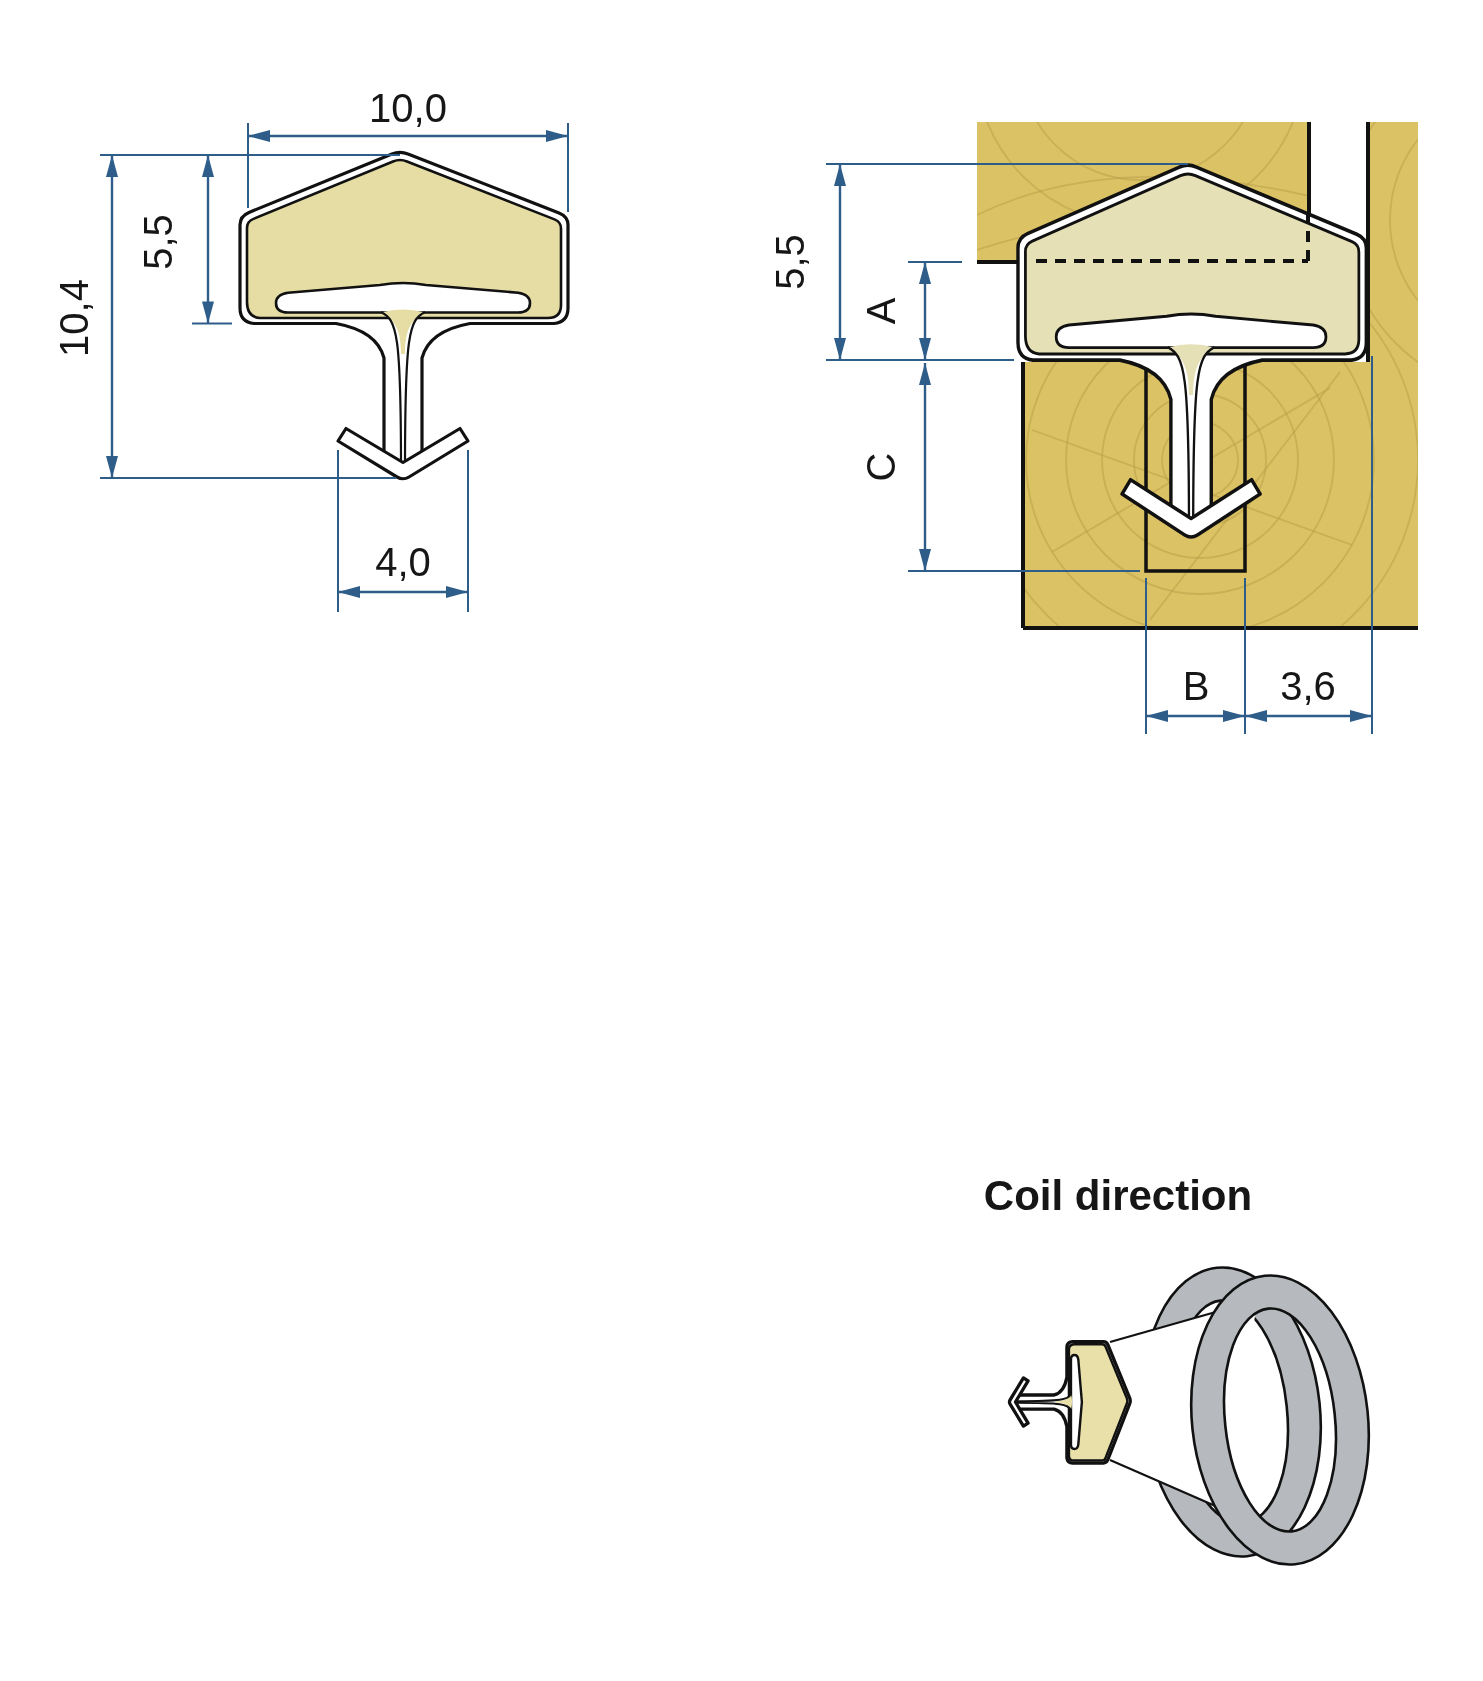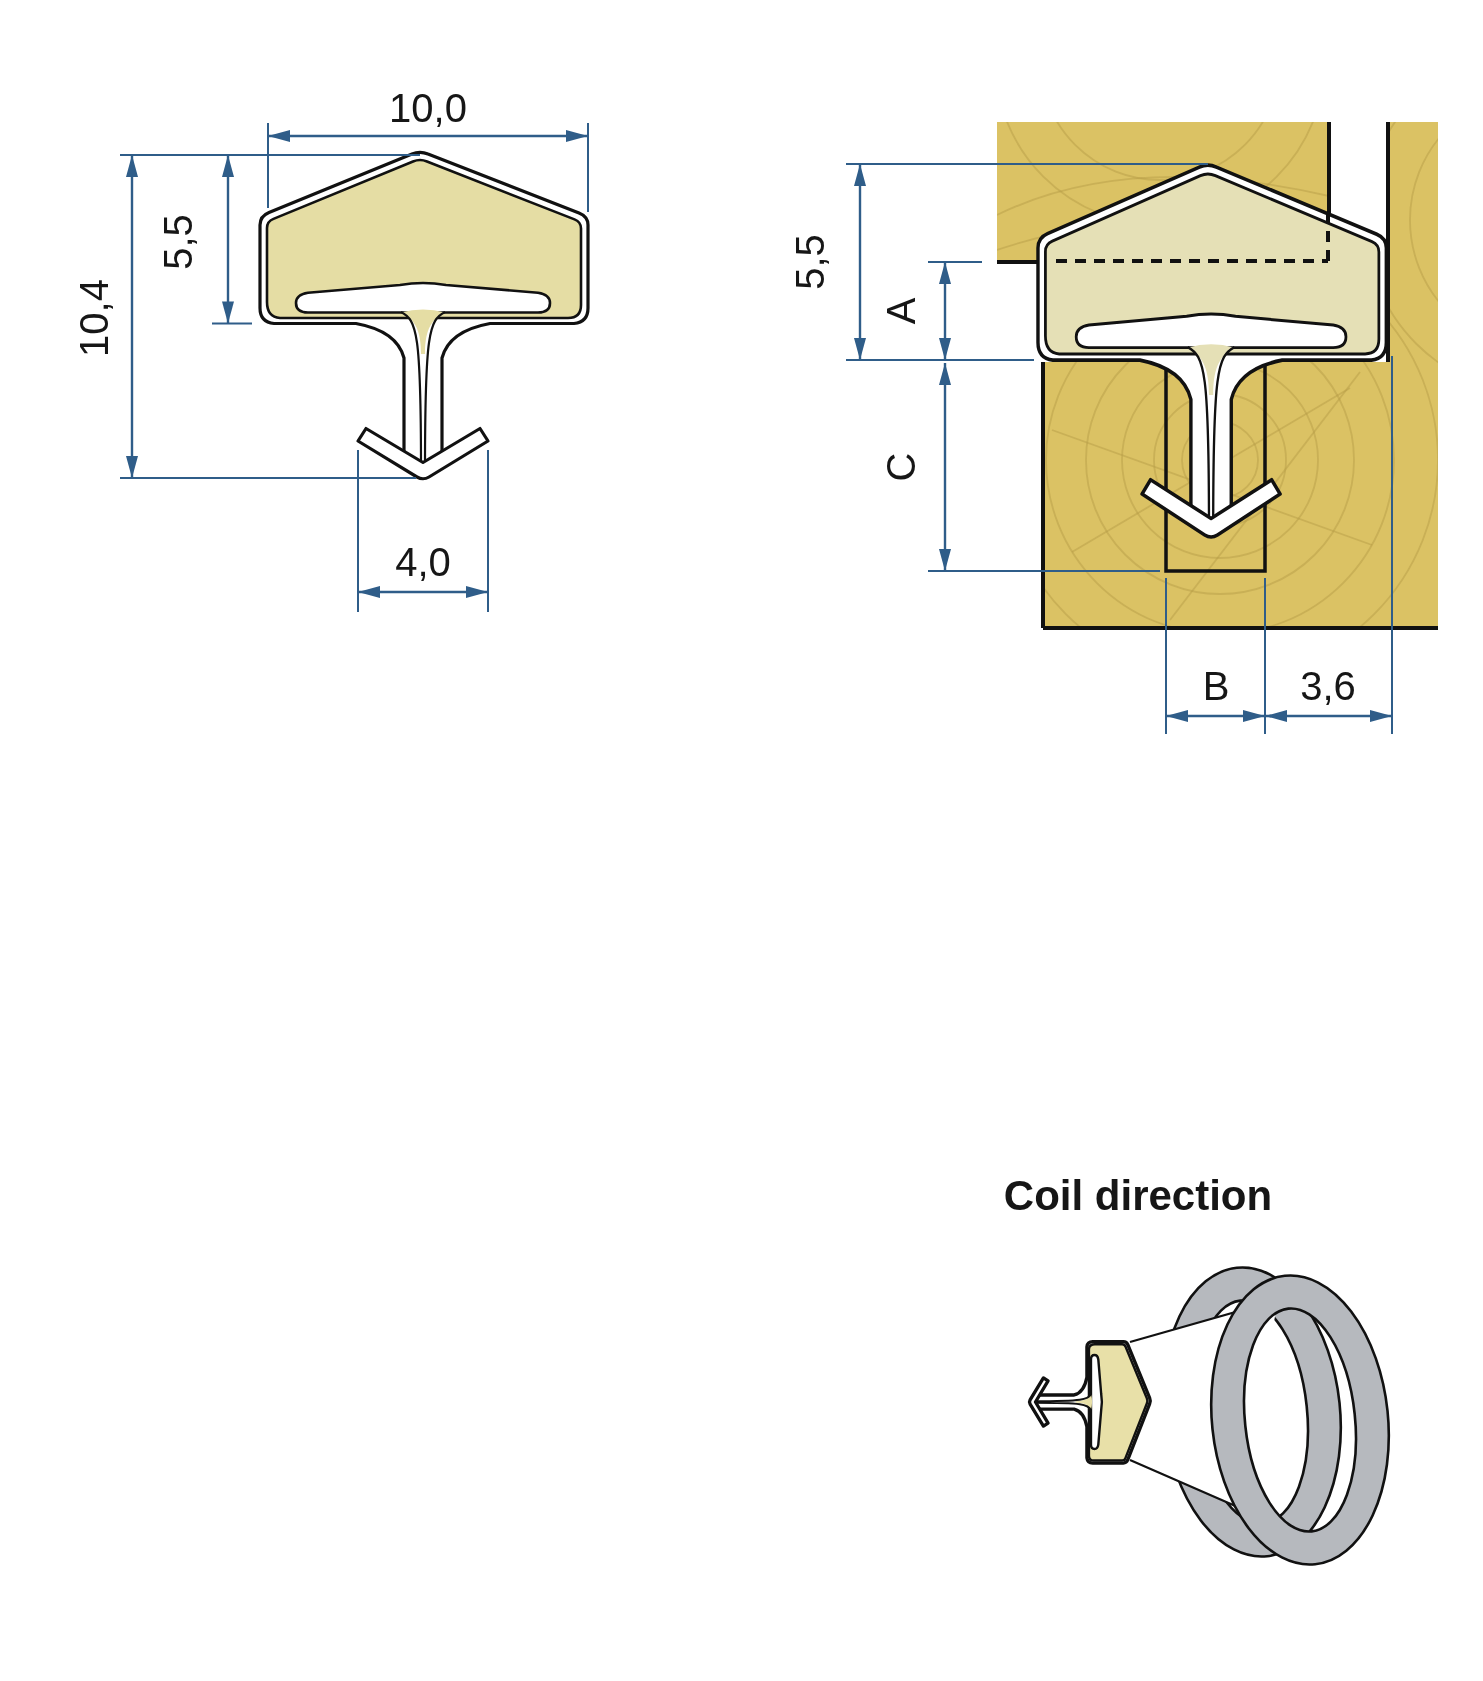--- a/index.html
+++ b/index.html
@@ -1,16 +1,16 @@
 <!DOCTYPE html>
 <html><head>
 <meta charset="utf-8">
 <style>
   html,body{margin:0;padding:0;background:#ffffff;}
-  .page{width:1439px;height:1681px;position:relative;background:#fff;overflow:hidden;margin-left:20px;}
+  .page{width:1439px;height:1681px;position:relative;background:#fff;overflow:hidden;}
   svg{display:block;}
   svg text{font-family:"Liberation Sans",sans-serif;fill:#161616;}
   .dim-label{font-size:40px;}
   .coil-title{font-size:42px;font-weight:bold;}
   .dim{stroke:#2f5d89;stroke-width:2.4;fill:none;}
   .ext{stroke:#2f5d89;stroke-width:2;fill:none;}
   .p-sil{fill:#ffffff;stroke:#111;stroke-width:var(--swo,3.2);stroke-linejoin:round;}
   .p-inner{fill:var(--seal,#e5dda4);stroke:#111;stroke-width:var(--swi,2.6);stroke-linejoin:round;}
   .p-slot{fill:#ffffff;stroke:#111;stroke-width:var(--swi,2.6);stroke-linejoin:round;}
   .p-wedgefill{fill:var(--seal,#e5dda4);stroke:none;}

